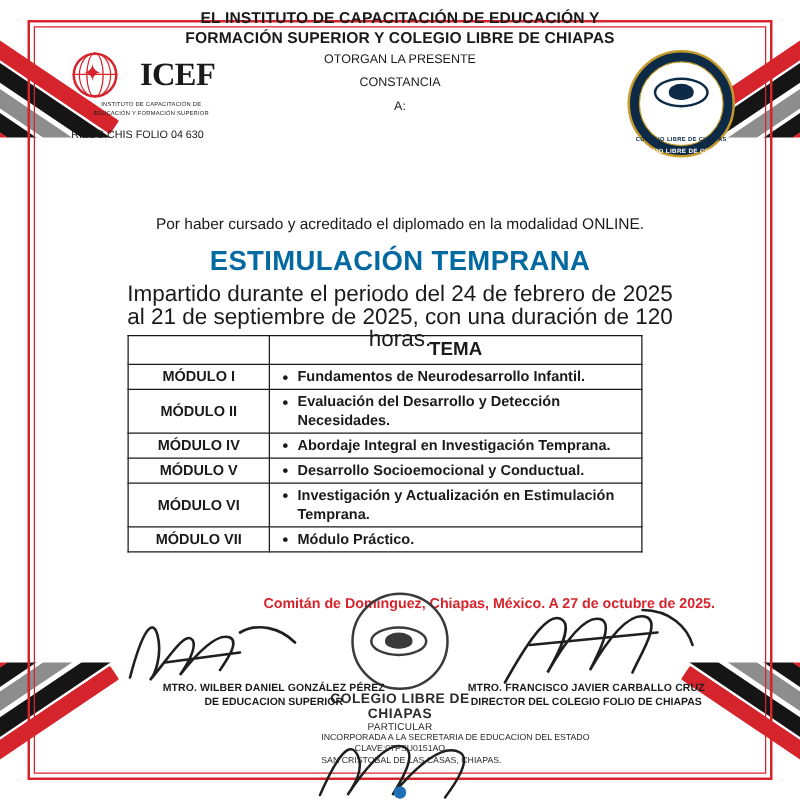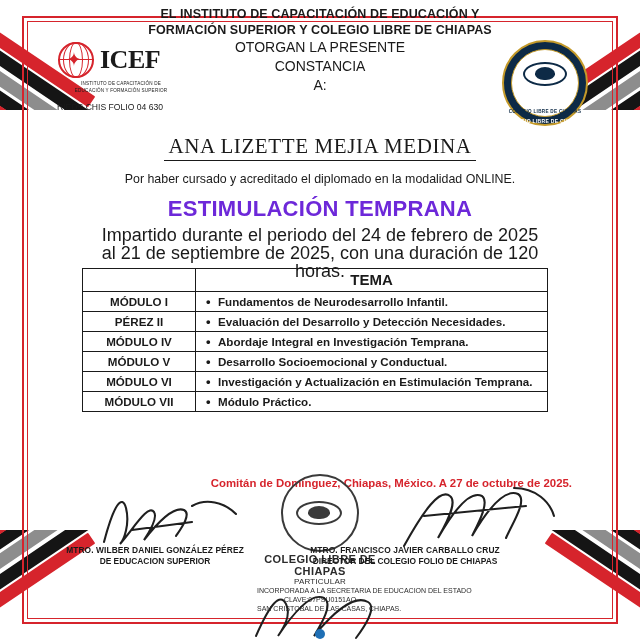--- a/index.html
+++ b/index.html
@@ -75,21 +75,21 @@
     text-align: center;
   }
   .hdr .l1, .hdr .l2 {
     font-weight: bold;
     font-size: 12.5px;
     color: #1a1a1a;
     line-height: 16px;
     letter-spacing: .1px;
   }
   .hdr .l3, .hdr .l4, .hdr .l5 {
-    font-size: 14px;
+    font-size: 10px;
     color: #1a1a1a;
     line-height: 19px;
   }
 
   
   .icef {
     position: absolute;
     left: 56px;
     top: 40px;
     width: 130px;
@@ -141,20 +141,21 @@
     margin-left: 4px;
     text-align: left;
   }
   .icef-text .big {
     font-family: "Liberation Serif", serif;
     font-weight: bold;
     font-size: 26px;
     line-height: 24px;
     color: #1a1a1a;
     letter-spacing: -0.5px;
+    margin-left: 12px;
   }
   .icef-sub {
     font-size: 4.6px;
     line-height: 5.6px;
     color: #1a1a1a;
     letter-spacing: .2px;
     margin-top: 1px;
     white-space: nowrap;
   }
   .folio {
@@ -257,39 +258,39 @@
     font-size: 12.4px;
     color: #1a1a1a;
   }
   .diplomado {
     position: absolute;
     left: 0; right: 0;
     top: 196px;
     text-align: center;
     font-size: 22px;
     font-weight: bold;
-    color: #6d28d9;
+    color: #0369a1;
     letter-spacing: .3px;
   }
   .periodo {
     position: absolute;
     left: 100px; right: 100px;
     top: 226px;
     text-align: center;
     font-size: 18px;
     line-height: 18px;
     color: #1a1a1a;
   }
 
   
   table.temas {
     position: absolute;
-    left: 82px;
+    left: 102px;
     top: 268px;
-    width: 466px;
+    width: 412px;
     border-collapse: collapse;
     font-size: 11.6px;
     color: #1a1a1a;
   }
   table.temas td, table.temas th {
     border: 1px solid #1a1a1a;
     padding: 2px 4px;
   }
   table.temas th.head {
     font-size: 15px;
@@ -325,25 +326,25 @@
     right: 68px;
     top: 477px;
     font-size: 11.4px;
     font-weight: bold;
     color: #d6242c;
   }
 
   
   .sigs {
     position: absolute;
-    left: 30px;
+    left: 46px;
     right: 46px;
     top: 545px;
     display: flex;
-    justify-content: flex-start;
+    justify-content: flex-end;
     text-align: center;
   }
   .sig {
     width: 250px;
     font-size: 8.4px;
     font-weight: bold;
     line-height: 11px;
     color: #1a1a1a;
   }
   .sig .nm { letter-spacing: .1px; }
@@ -479,38 +480,37 @@
     <div class="ring"></div>
     <div class="inner"></div>
     <div class="glyph">
       <div class="e"></div>
       <div class="bird"></div>
     </div>
     <div class="capt">COLEGIO LIBRE DE CHIAPAS</div>
     <div class="arc">COLEGIO LIBRE DE CHIAPAS</div>
   </div>
 
-  <div class="name"><span>ANA LIZETTE MEJIA MEDINA</span></div>
 
   <div class="line-cursado">Por haber cursado y acreditado el diplomado en la modalidad ONLINE.</div>
   <div class="diplomado">ESTIMULACIÓN TEMPRANA</div>
   <div class="periodo">Impartido durante el periodo del 24 de febrero de 2025 al 21 de septiembre de 2025, con una duración de 120 horas.</div>
 
   <table class="temas">
     <tbody>
       <tr>
         <td class="mod"></td>
         <th class="head">TEMA</th>
       </tr>
       <tr>
         <td class="mod">MÓDULO I</td>
         <td class="desc">Fundamentos de Neurodesarrollo Infantil.</td>
       </tr>
       <tr>
-        <td class="mod">PÉREZ II</td>
+        <td class="mod">MÓDULO II</td>
         <td class="desc">Evaluación del Desarrollo y Detección Necesidades.</td>
       </tr>
       <tr>
         <td class="mod">MÓDULO IV</td>
         <td class="desc">Abordaje Integral en Investigación Temprana.</td>
       </tr>
       <tr>
         <td class="mod">MÓDULO V</td>
         <td class="desc">Desarrollo Socioemocional y Conductual.</td>
       </tr>

